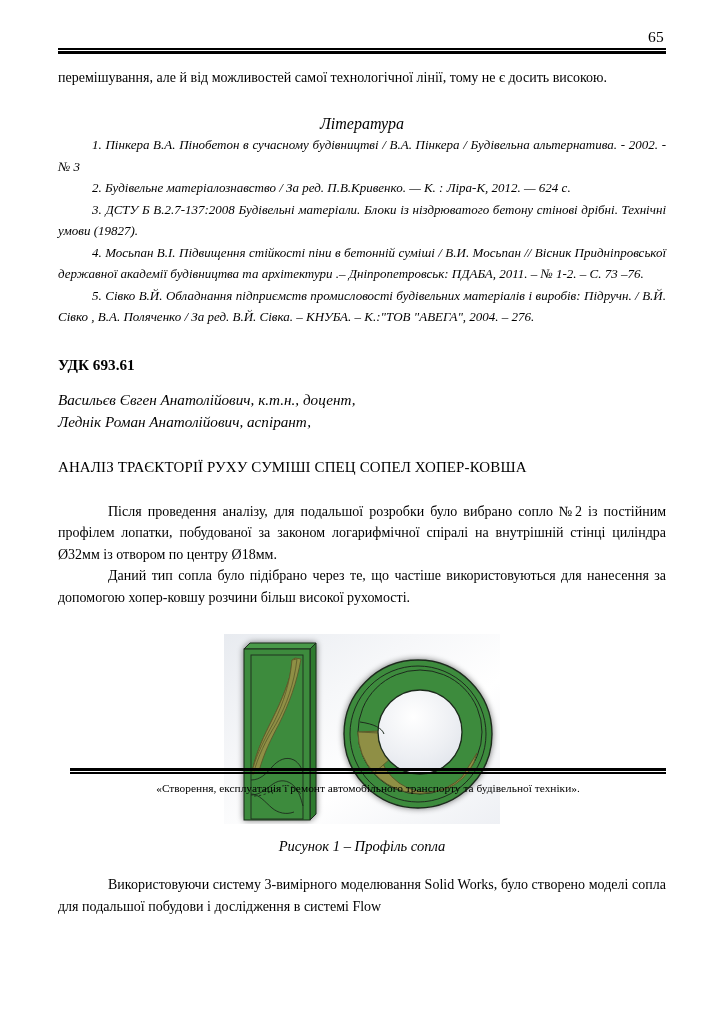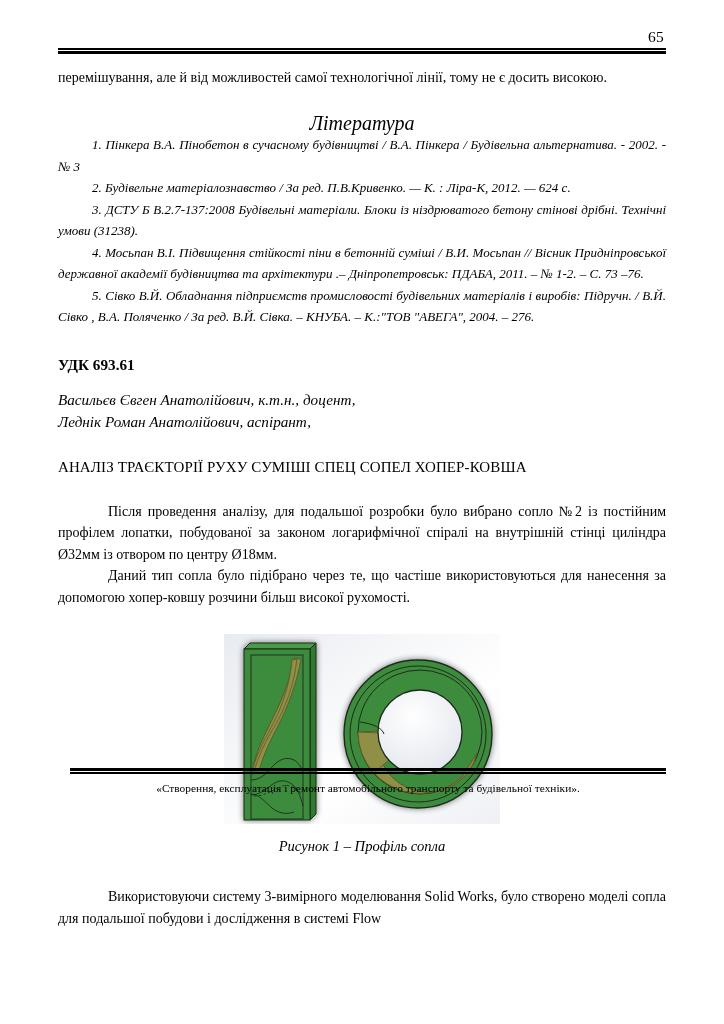--- a/index.html
+++ b/index.html
@@ -63,21 +63,21 @@
     text-justify: inter-word;
     margin: 0;
   }
   .top-par {
     margin-top: 13px;
   }
 
   .lit-heading {
     text-align: center;
     font-style: italic;
-    font-size: 20px;
+    font-size: 16px;
     line-height: 21.5px;
     margin-top: 24px;
   }
   .ref-item {
     font-style: italic;
     font-size: 13px;
     line-height: 21.5px;
     text-align: justify;
     text-justify: inter-word;
     text-indent: 34px;
@@ -186,21 +186,21 @@
       <div class="thick"></div>
     </div>
   </div>
 
   <p class="body-par top-par">перемішування, але й від можливостей самої технологічної лінії, тому не є досить високою.</p>
 
   <div class="lit-heading">Література</div>
 
   <p class="ref-item">1. Пінкера В.А. Пінобетон в сучасному будівництві / В.А. Пінкера / Будівельна альтернатива. - 2002. - № 3</p>
   <p class="ref-item">2. Будівельне матеріалознавство / За ред. П.В.Кривенко. — К. : Ліра-К, 2012. — 624 с.</p>
-  <p class="ref-item">3. ДСТУ Б В.2.7-137:2008 Будівельні матеріали. Блоки із ніздрюватого бетону стінові дрібні. Технічні умови (31238).</p>
+  <p class="ref-item">3. ДСТУ Б В.2.7-137:2008 Будівельні матеріали. Блоки із ніздрюватого бетону стінові дрібні. Технічні умови (19827).</p>
   <p class="ref-item">4. Мосьпан В.І. Підвищення стійкості піни в бетонній суміші / В.И. Мосьпан // Вісник Придніпровської державної академії будівництва та архітектури .– Дніпропетровськ: ПДАБА, 2011. – № 1-2. – С. 73 –76.</p>
   <p class="ref-item">5. Сівко В.Й. Обладнання підприємств промисловості будівельних матеріалів і виробів: Підручн. / В.Й. Сівко , В.А. Поляченко / За ред. В.Й. Сівка. – КНУБА. – К.:"ТОВ "АВЕГА", 2004. – 276.</p>
 
   <div class="udk">УДК 693.61</div>
 
   <div class="authors">Васильєв Євген Анатолійович, к.т.н., доцент,</div>
   <div class="authors" style="margin-top:0;">Леднік Роман Анатолійович, аспірант,</div>
 
   <div class="article-title">АНАЛІЗ ТРАЄКТОРІЇ РУХУ СУМІШІ СПЕЦ СОПЕЛ ХОПЕР-КОВША</div>
 
@@ -274,21 +274,21 @@
           <circle cx="196" cy="98" r="42" fill="url(#boreGrad)" stroke="#1d2b1d" stroke-width="1.3"></circle>
 
           <path d="M 136,88 C 150,90 158,94 160,100" fill="none" stroke="#1d2b1d" stroke-width="1"></path>
         </g>
       </svg>
     </div>
   </div>
 
   <div class="fig-caption">Рисунок 1  – Профіль сопла</div>
 
-  <p class="body-par par-indent" style="margin-top:30px;">Використовуючи систему 3-вимірного моделювання Solid Works, було створено моделі сопла для подальшої побудови і дослідження в системі Flow</p>
+  <p class="body-par par-indent" style="margin-top:18px;">Використовуючи систему 3-вимірного моделювання Solid Works, було створено моделі сопла для подальшої побудови і дослідження в системі Flow</p>
 
   <div class="footer-wrap">
     <div class="footer-rule">
       <div class="thick"></div>
       <div class="thin"></div>
     </div>
     <div class="footer-text">«Створення, експлуатація і ремонт автомобільного транспорту та будівельної техніки».</div>
   </div>
 
 </div>

